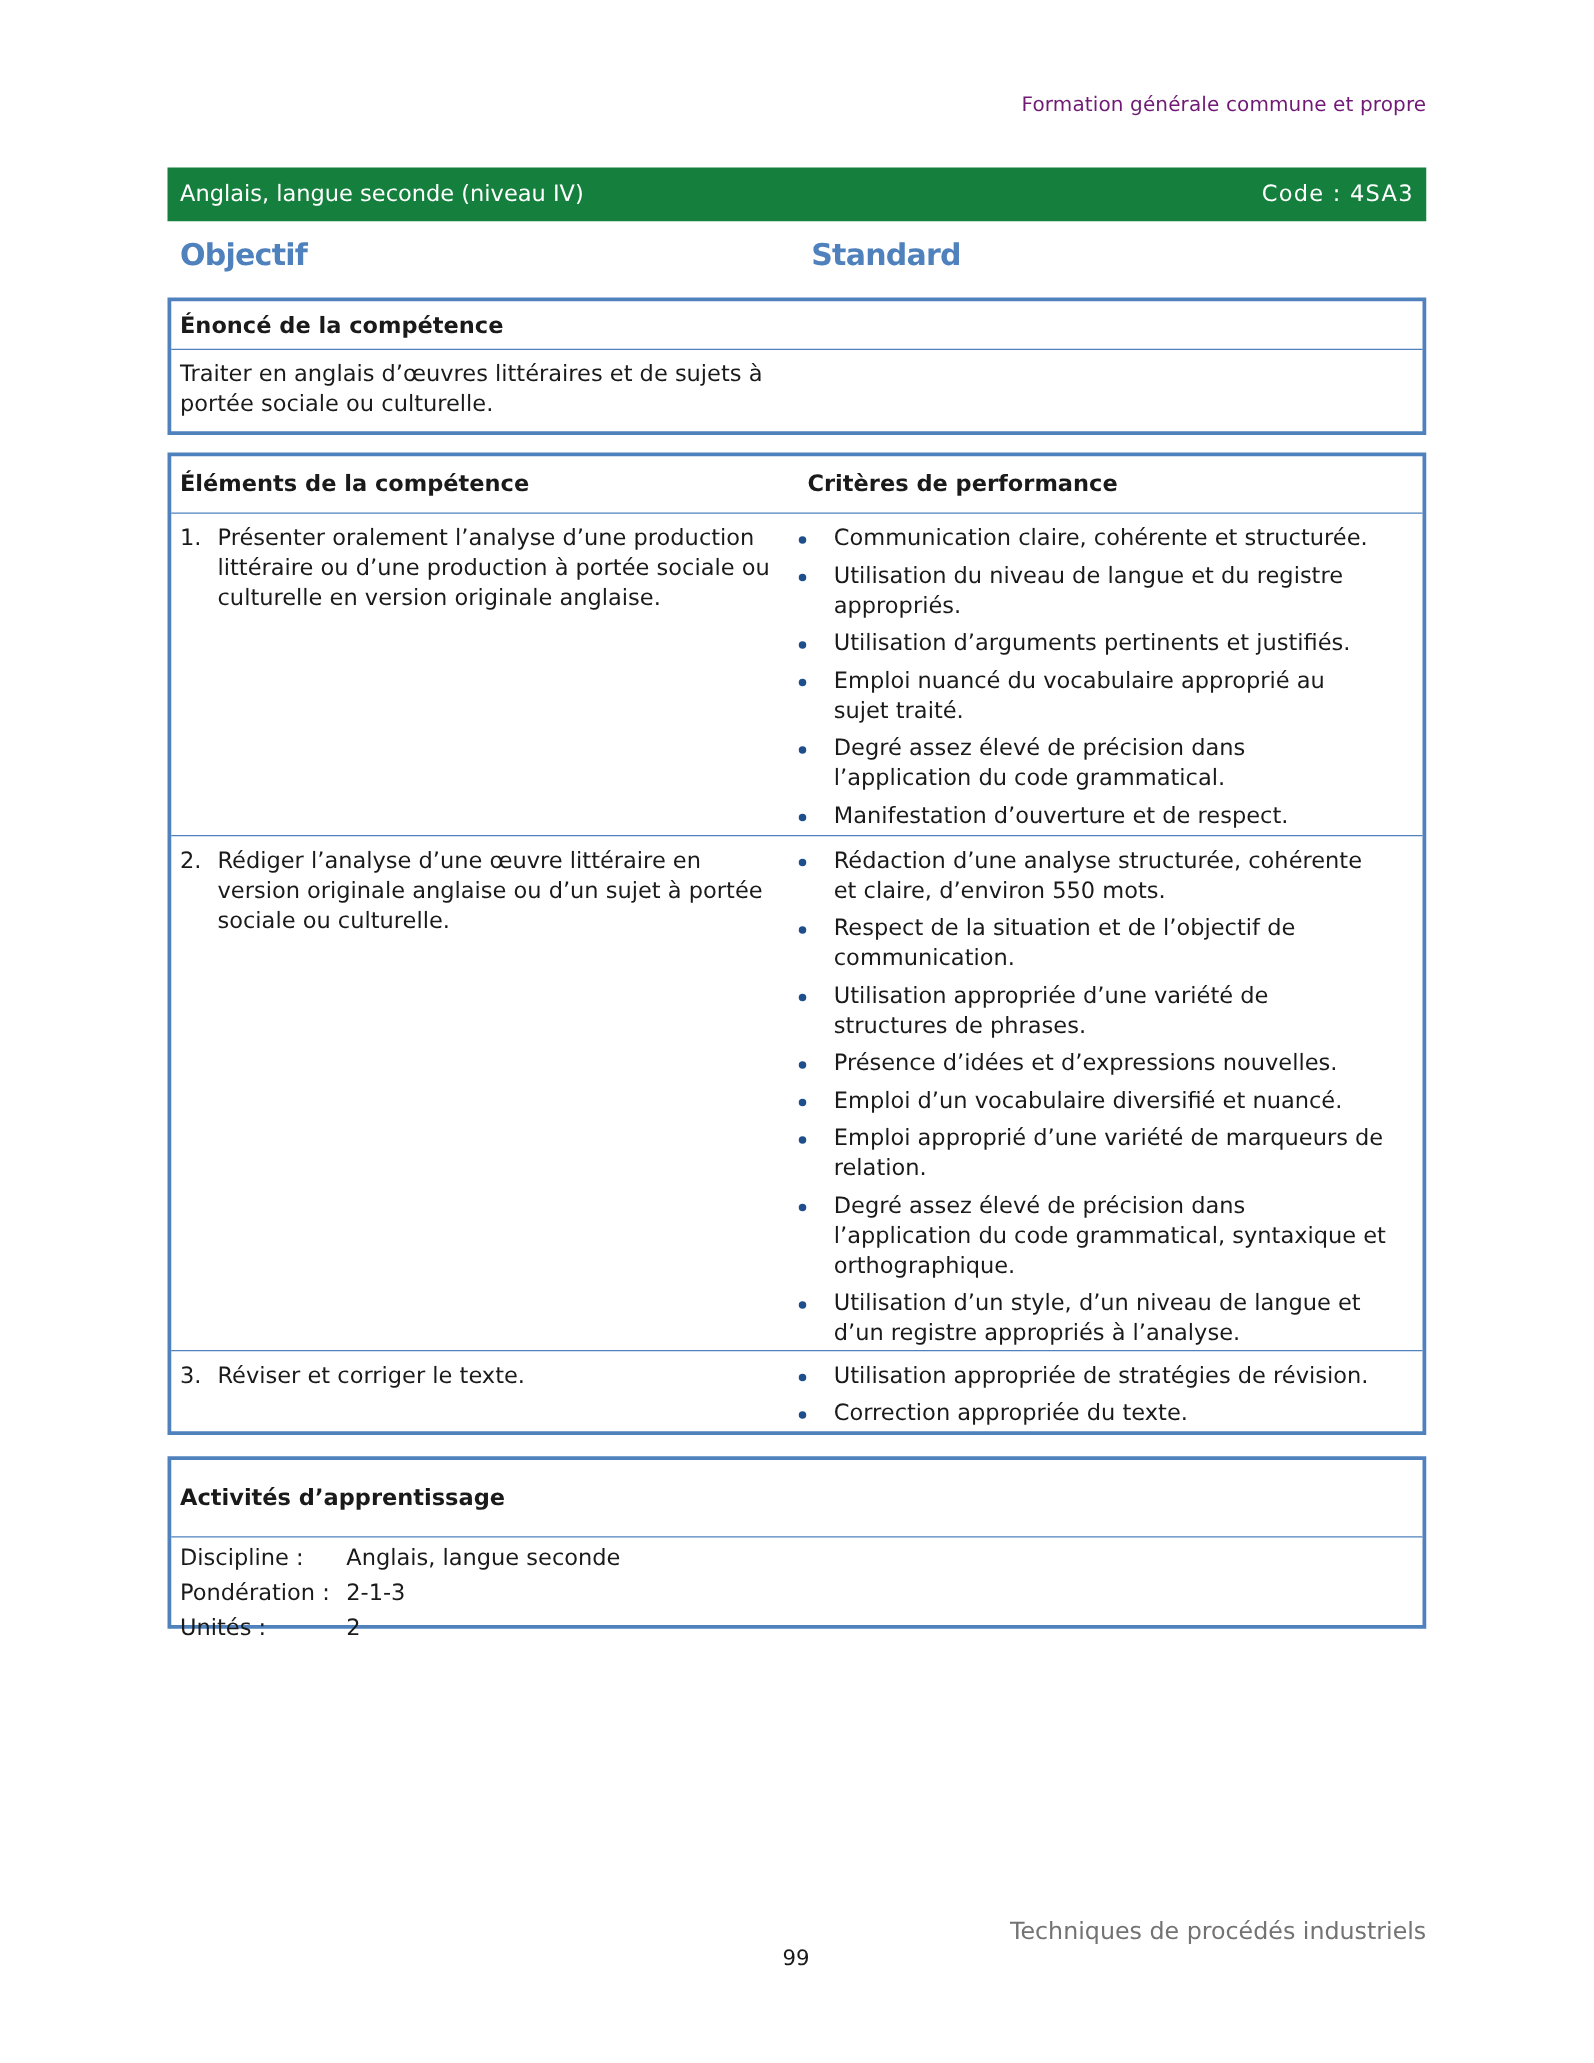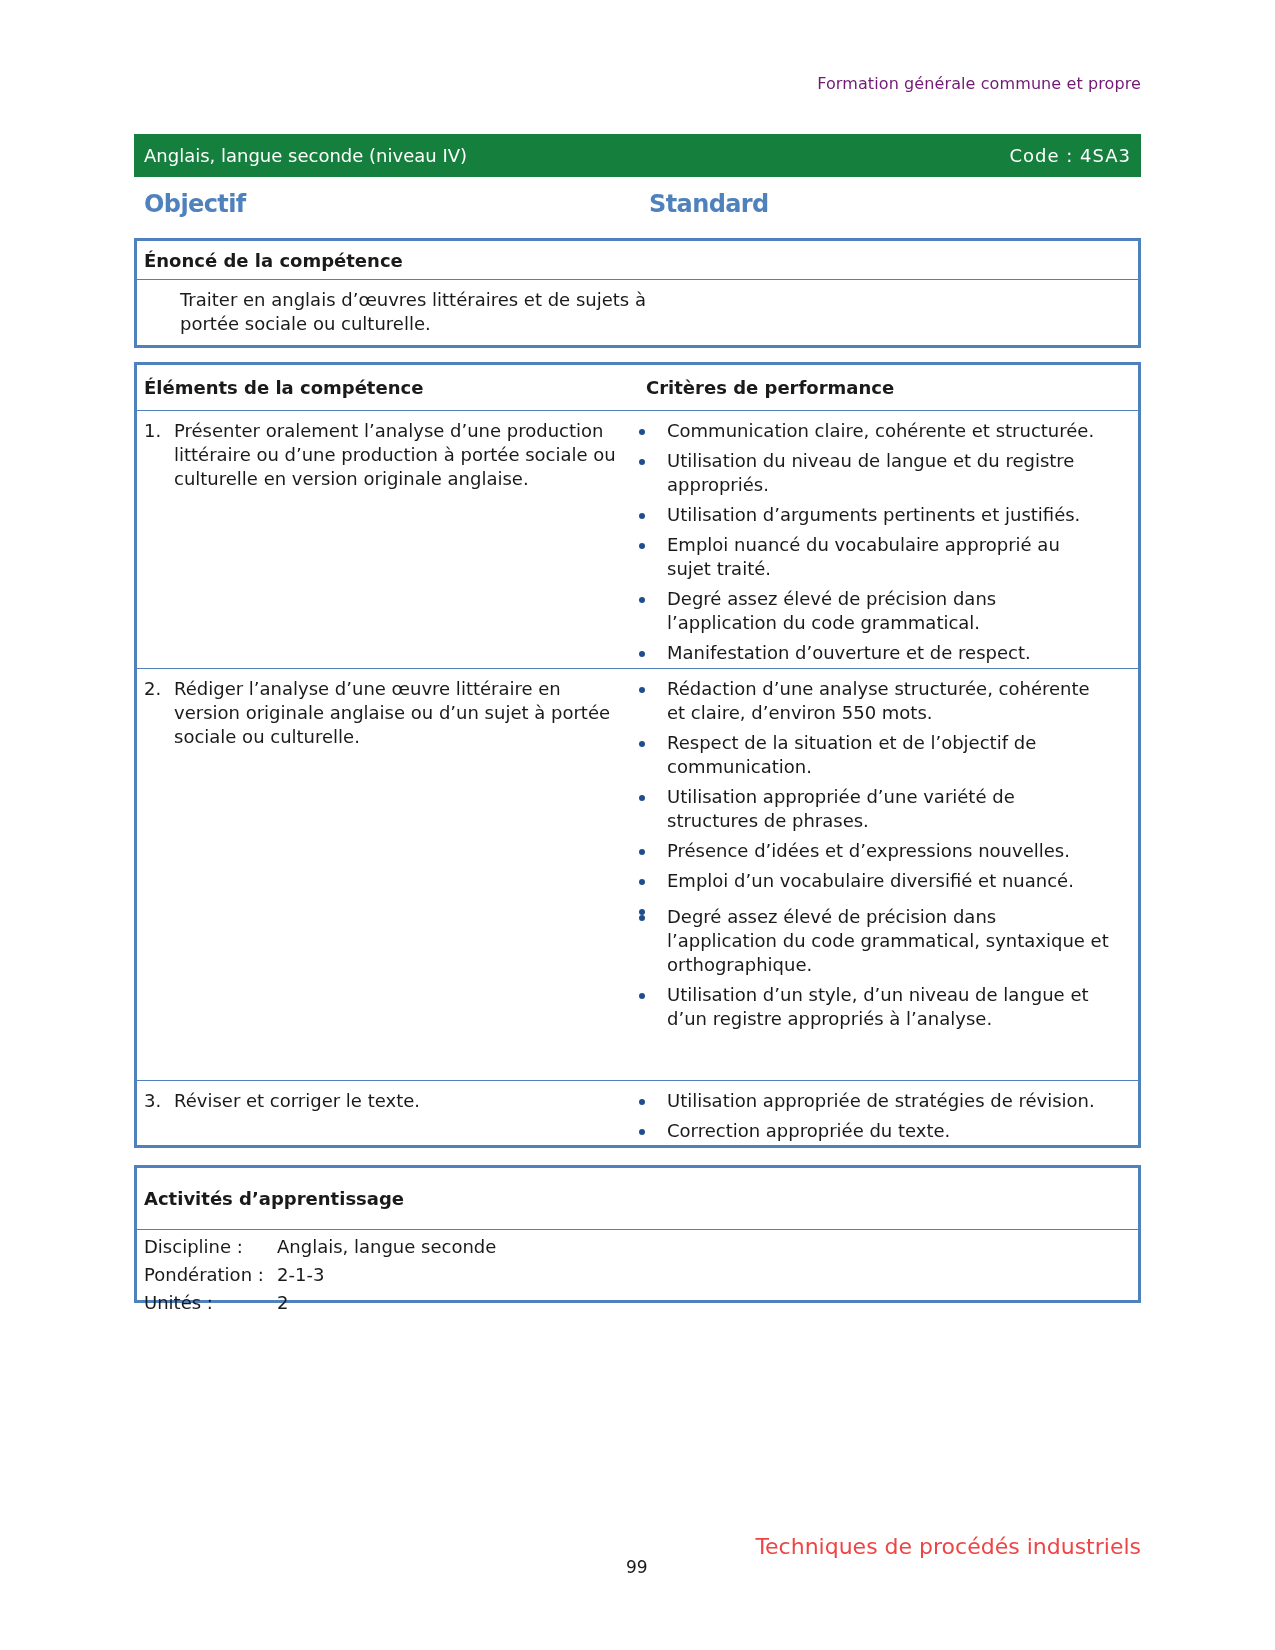--- a/index.html
+++ b/index.html
@@ -23,21 +23,21 @@
 
   .box { position: absolute; left: 134px; width: 1007px; box-sizing: border-box;
          border: 3px solid #4f81bd; }
   .box .hdr { box-sizing: border-box; border-bottom: 1.5px solid #4f81bd; font-weight: bold;
               font-size: 18px; padding: 0 0 0 7px; display: flex; align-items: center; }
   .box .cell-text { font-size: 18px; line-height: 24px; }
 
   
   #box-enonce { top: 238px; height: 110px; }
   #box-enonce .hdr { height: 39px; }
-  #box-enonce .body { padding: 8px 0 0 7px; width: 480px; margin-left: 36px; }
+  #box-enonce .body { padding: 8px 0 0 7px; width: 480px; }
 
   
   #box-elements { top: 362px; height: 786px; }
   #box-elements .hdr { height: 46px; position: relative; text-align: right; }
   #box-elements .hdr .h2 { position: absolute; left: 509px; }
   .row { position: relative; box-sizing: border-box; border-bottom: 1.5px solid #4f81bd; }
   .row:last-child { border-bottom: none; }
   .row .elem { position: absolute; left: 7px; top: 8px; width: 480px; display: flex; }
   .row .elem .num { width: 30px; flex: none; }
   .row .crit { margin-left: 490px; padding-top: 8px; padding-bottom: 4px; }
@@ -50,21 +50,21 @@
   #row-2 { height: 412px; }
   #row-3 { height: 67px; }
 
   
   #box-activites { top: 1165px; height: 138px; }
   #box-activites .hdr { height: 62px; }
   #box-activites .body { padding: 3px 0 0 7px; }
   .act-row { display: flex; font-size: 18px; line-height: 28px; }
   .act-row .lbl { width: 133px; flex: none; }
 
-  .footer-title { position: absolute; right: 134px; top: 1534px; font-size: 22px; color: #ef4444; }
+  .footer-title { position: absolute; right: 134px; top: 1534px; font-size: 19px; color: #737373; }
   .page-num { position: absolute; left: 626px; top: 1557px; font-size: 17px; color: #1a1a1a; }
 </style>
 </head>
 <body>
 
 <div class="page">
 
   <div class="running-head">Formation générale commune et propre</div>
 
   <div class="course-bar">
@@ -142,20 +142,21 @@
         <div class="crit-item">
             <span class="bullet"></span>
             <span class="txt">Présence d’idées et d’expressions nouvelles.</span>
           </div>
         <div class="crit-item">
             <span class="bullet"></span>
             <span class="txt">Emploi d’un vocabulaire diversifié et nuancé.</span>
           </div>
         <div class="crit-item">
             <span class="bullet"></span>
+            <span class="txt">Emploi approprié d’une variété de marqueurs de relation.</span>
           </div>
         <div class="crit-item">
             <span class="bullet"></span>
             <span class="txt">Degré assez élevé de précision dans l’application du code grammatical, syntaxique et orthographique.</span>
           </div>
         <div class="crit-item">
             <span class="bullet"></span>
             <span class="txt">Utilisation d’un style, d’un niveau de langue et d’un registre appropriés à l’analyse.</span>
           </div>
       </div>

